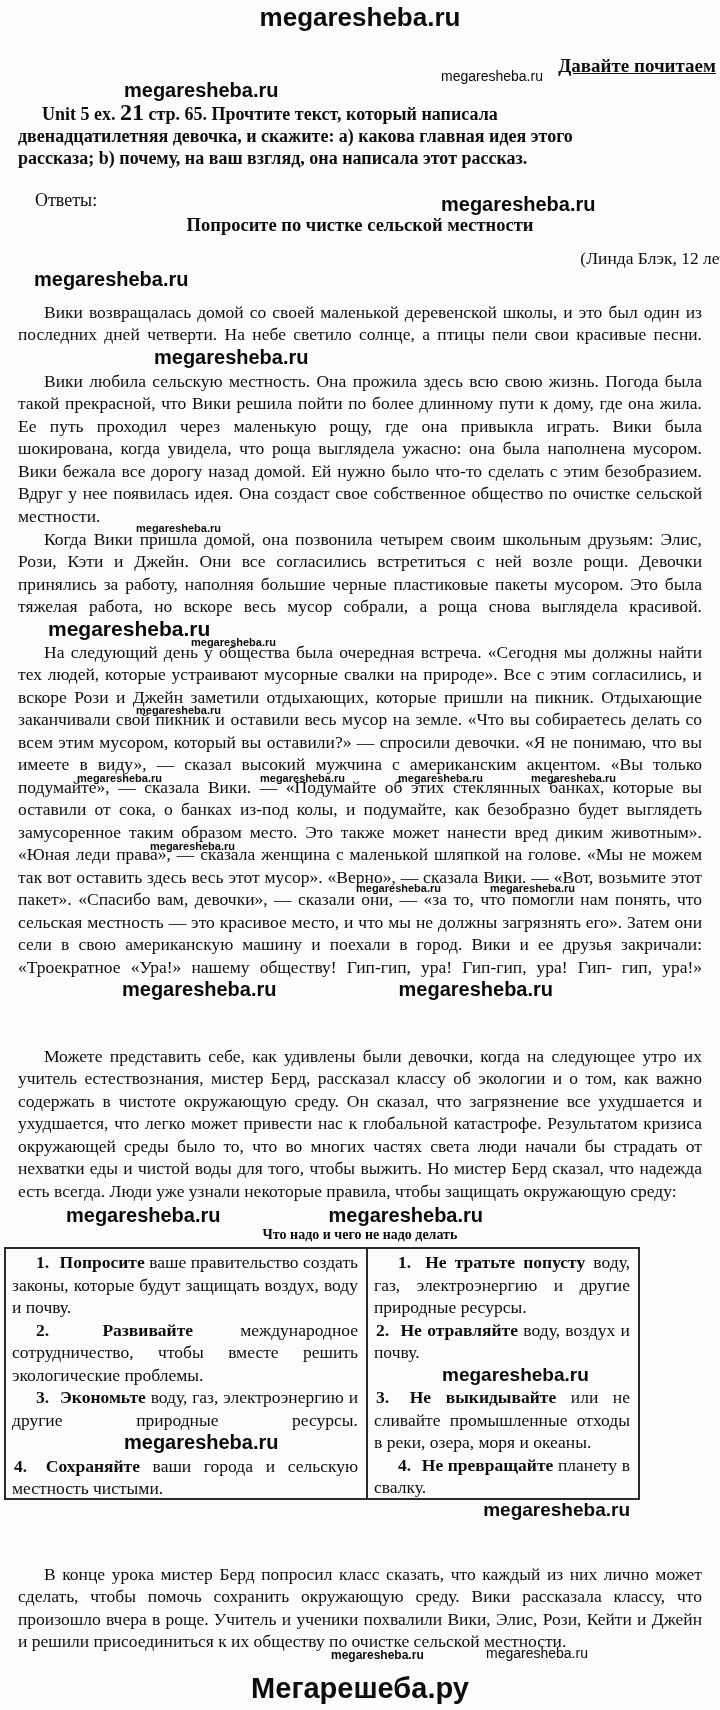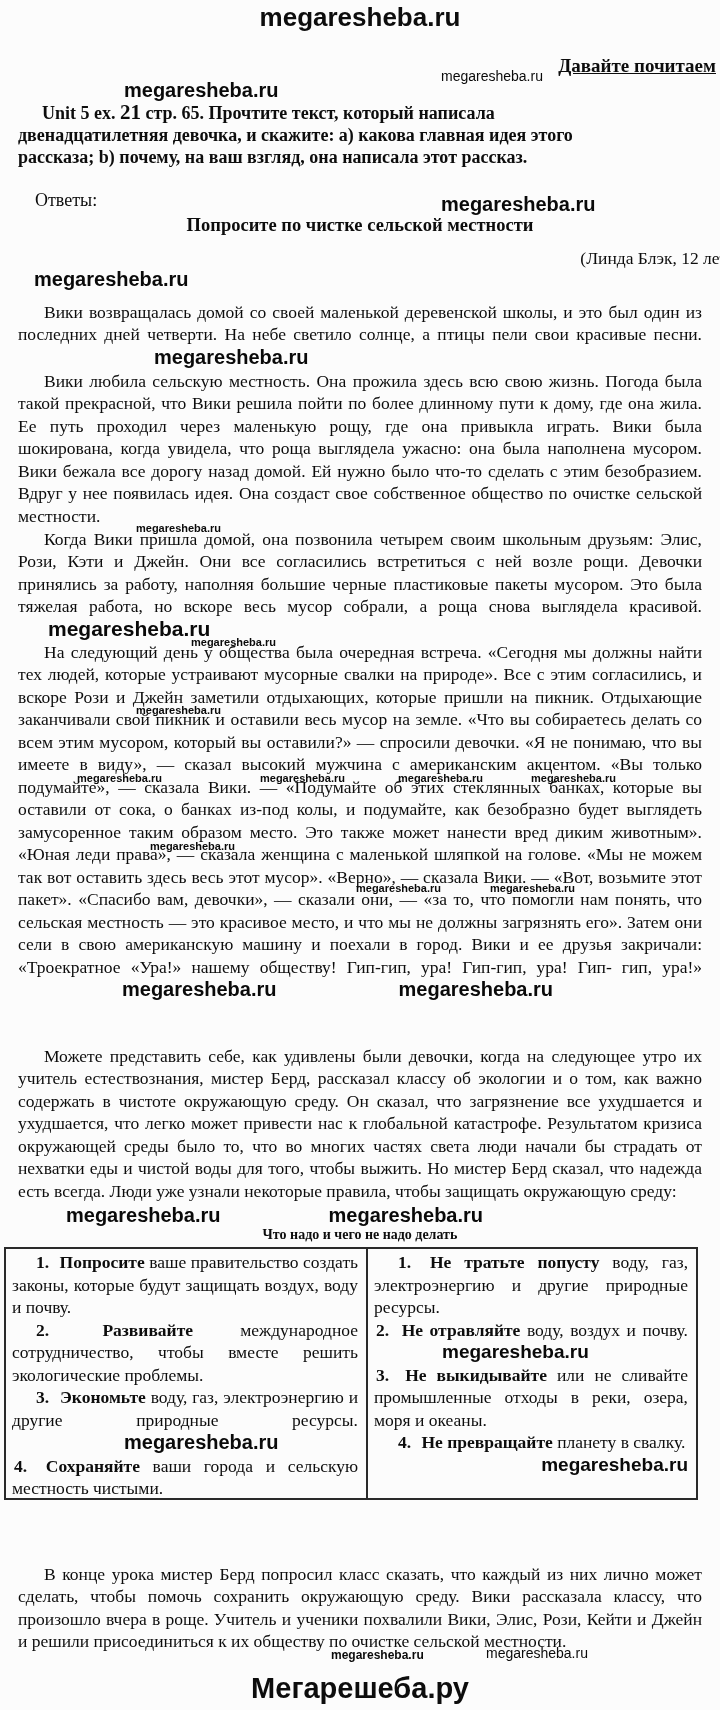--- a/index.html
+++ b/index.html
@@ -16,21 +16,21 @@
   .wm-12{font-size:12px;}
   .twm{display:inline-block;}                
   
   .site-title{top:2px;left:0;right:0;text-align:center;
               font-family:"Liberation Sans",sans-serif;font-weight:bold;font-size:26px;}
   .heading-row{top:55px;left:0;right:4px;text-align:right;}
   .section-title{font-weight:bold;font-size:19px;text-decoration:underline;}
   .hr-wm{position:absolute;left:441px;top:13px;}
   .hdr-wm-left{top:79px;left:124px;}
   .task{top:101px;left:18px;width:612px;font-weight:bold;font-size:18px;line-height:22px;text-indent:24px;}
-  .task-num{font-size:21px;}
+  .task-num{font-size:24px;}
   
   .answers-row{top:190px;left:23px;right:0;font-size:18px;}
   .answers-label{margin-left:12px;}
   .ans-wm{position:absolute;left:418px;top:3px;}
   .story-title{top:215px;left:0;right:0;text-align:center;font-weight:bold;font-size:18.5px;}
   .author{top:248px;left:0;width:688px;text-align:right;font-size:17.5px;padding-left:45px;}
   .author-wm{top:268px;left:34px;}
   
   .body{position:absolute;left:18px;width:684px;font-size:17.5px;line-height:22.5px;
         text-align:justify;text-indent:26px;}
@@ -46,21 +46,21 @@
   .p4-wm-c{position:absolute;top:236px;left:312px;}
   .p4-wm-d{position:absolute;top:236px;left:446px;}
   .p6-wm-a{position:absolute;top:81px;left:287px;}
   .p6-wm-b{position:absolute;top:79px;left:442px;}
   .ml110{margin-left:110px}.ml78{margin-left:78px}.ml96{margin-left:96px}
   .ml88{margin-left:88px}.ml66{margin-left:66px}.ml4{margin-left:4px}
   .wm-row{top:1204px;left:66px;}
   .wm-row .second{margin-left:108px;}
   
   .table-title{top:1227px;left:0;right:0;text-align:center;font-weight:bold;font-size:14px;}
-  .rules-table{top:1247px;left:4px;width:694px;height:253px;border:2px solid #2a2a2a;
+  .rules-table{top:1247px;left:4px;width:636px;height:253px;border:2px solid #2a2a2a;
                display:flex;box-sizing:border-box;background:#fcfcfc;}
   .col{padding:2px 8px 2px 6px;font-size:17.5px;line-height:22.5px;text-align:justify;box-sizing:border-box;}
   .col-do{width:362px;border-right:2px solid #2a2a2a;}
   .col-dont{flex:1;}
   .titem{text-indent:24px;}
   .titem.noind{text-indent:2px;}
   .titem b.num{margin-right:6px;}
   .wm-line{text-align:right;text-indent:0;}
   
   .footer{top:1672px;left:0;right:0;text-align:center;

